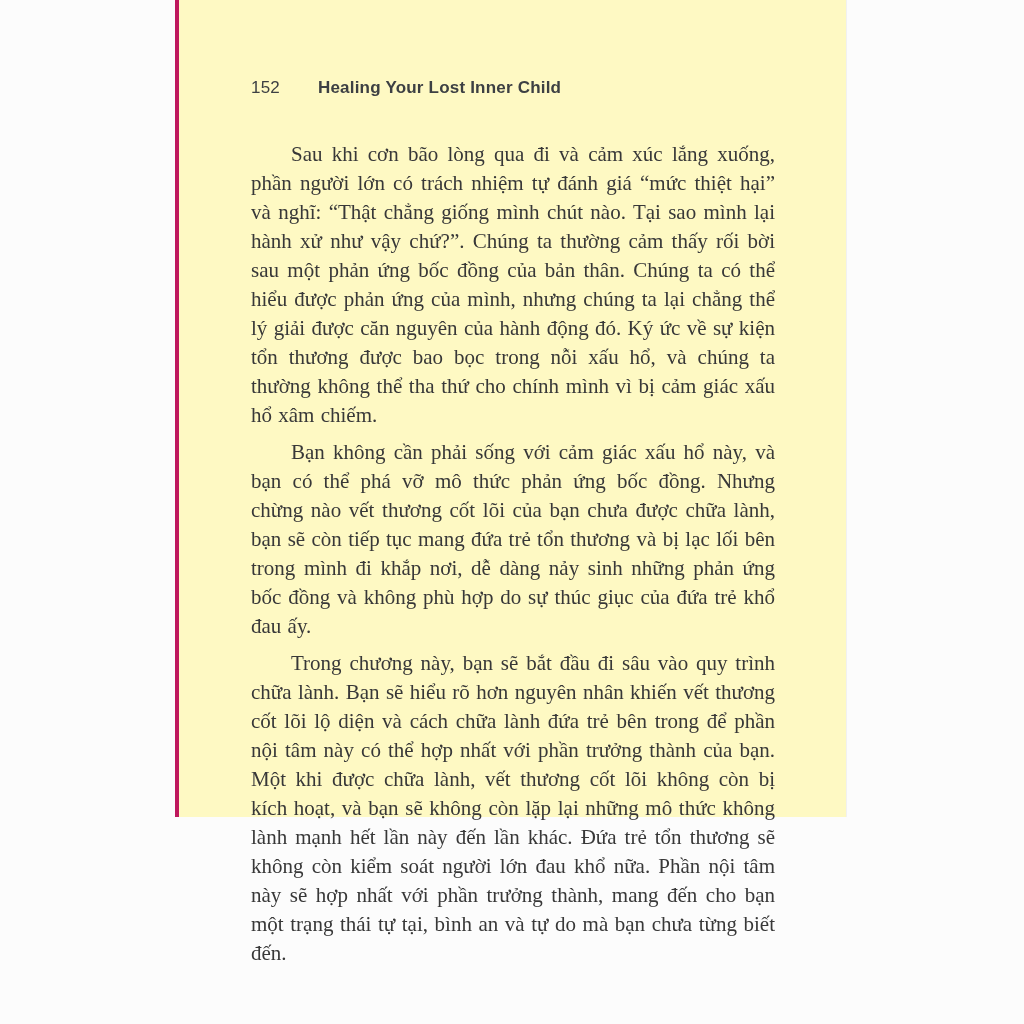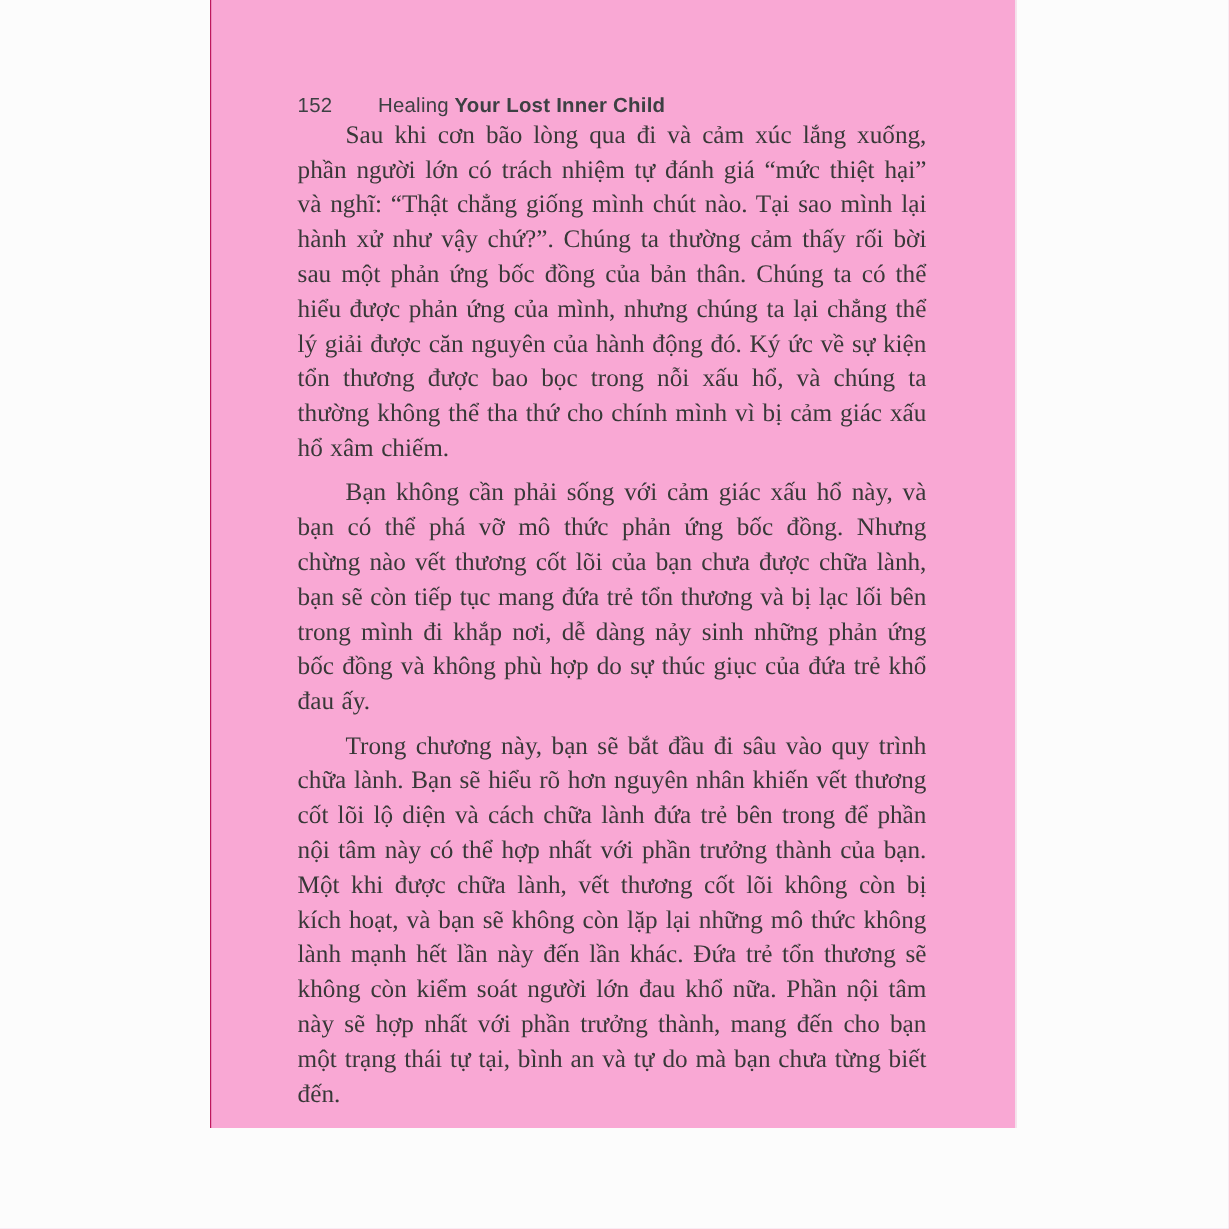--- a/index.html
+++ b/index.html
@@ -12,23 +12,23 @@
     background: #fcfcfc;
     position: relative;
     font-family: "Liberation Serif", "DejaVu Serif", serif;
     overflow: hidden;
   }
   .scan-page {
     position: absolute;
     left: 175px;
     top: 0;
     width: 672px;
-    height: 940px;
-    background: #f9a8d4;
-    border-left: 1px solid #be185d;
+    height: 817px;
+    background: #fef9c3;
+    border-left: 4px solid #be185d;
     border-right: 1px solid #f1f1f1;
     box-sizing: border-box;
   }
   .content {
     position: absolute;
     left: 72px;
     top: 0;
     width: 524px;
   }
   .running-head {
@@ -38,27 +38,28 @@
     color: #3d4043;
     letter-spacing: 0.2px;
     display: flex;
     align-items: baseline;
   }
   .running-head .page-num {
     font-weight: 500;
     margin-right: 38px;
   }
   .running-head .title-bold {
-    font-weight: 400;
+    font-weight: 700;
   }
   .running-head .title-rest {
     font-weight: 700;
     white-space: pre;
   }
   .body-text {
+    margin-top: 42px;
     color: #383838;
   }
   .body-text p {
     margin: 0 0 8px 0;
     font-size: 21px;
     line-height: 29px;
     text-align: justify;
     text-indent: 40px;
     word-spacing: 1px;
   }

